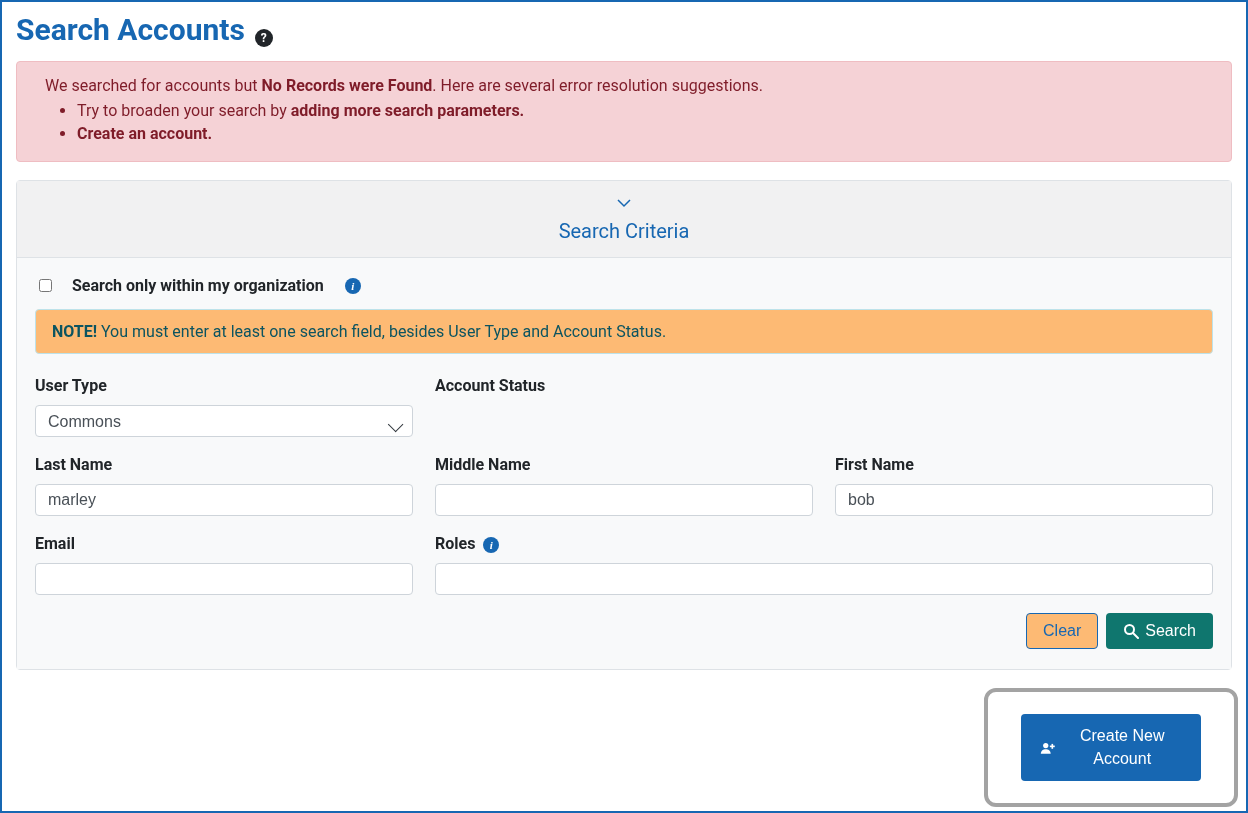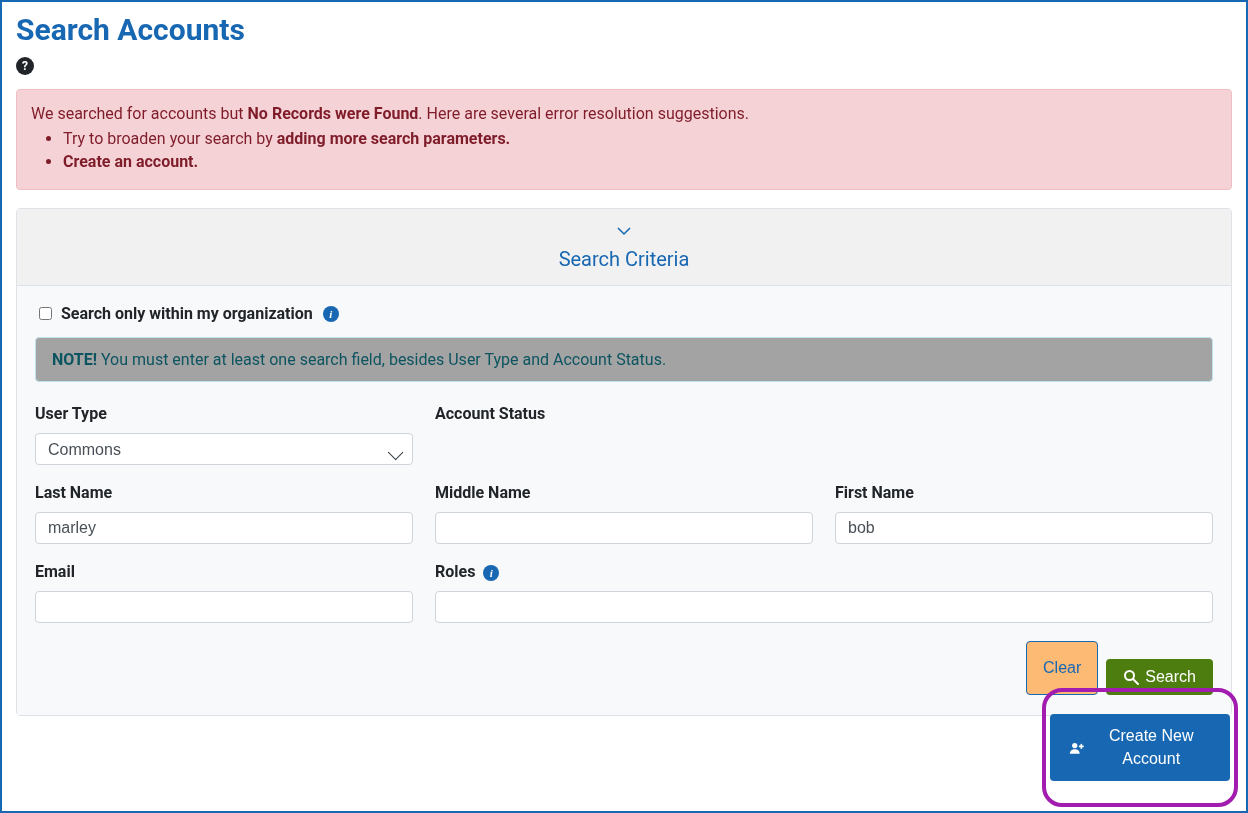--- a/index.html
+++ b/index.html
@@ -17,23 +17,22 @@
     height: 813px;
     padding: 8px 14px;
     position: relative;
   }
   h1.page-title {
     color: #1767b2;
     font-size: 30px;
     font-weight: 700;
     margin: 2px 0 14px 0;
     display: flex;
-    align-items: flex-start;
+    align-items: flex-end;
     gap: 10px;
-    flex-direction: column;
   }
   .help-circle {
     display: inline-flex;
     width: 18px; height: 18px;
     border-radius: 50%;
     background: #212529;
     color: #fff;
     font-size: 12px;
     font-weight: 700;
     align-items: center;
@@ -53,21 +52,21 @@
     justify-content: center;
     font-family: Georgia, serif;
     vertical-align: middle;
     margin-left: 4px;
   }
   .alert-danger {
     background: #f5d2d6;
     border: 1px solid #efbdc2;
     border-radius: 4px;
     color: #7f1c29;
-    padding: 14px 14px;
+    padding: 14px 28px;
     margin-bottom: 18px;
   }
   .alert-danger ul {
     margin: 6px 0 0 0;
     padding-left: 32px;
   }
   .alert-danger li {
     margin-bottom: 4px;
   }
   .alert-danger a.strong-link {
@@ -92,26 +91,26 @@
     cursor: pointer;
     flex-direction: column;
   }
   .panel-body {
     background: #f8f9fa;
     padding: 18px 18px 20px 18px;
   }
   .checkbox-row {
     display: flex;
     align-items: center;
-    gap: 6px;
+    gap: 17px;
     margin-bottom: 14px;
     font-weight: 700;
   }
   .note-box {
-    background: #a3a3a3;
+    background: #fdba74;
     border: 1px solid #bde2e9;
     border-radius: 4px;
     padding: 12px 16px;
     margin-bottom: 22px;
     color: #0c5460;
     font-size: 16px;
   }
   .note-box strong { color: #0c5460; }
   .form-grid {
     display: grid;
@@ -168,45 +167,44 @@
     font-size: 16px;
     cursor: pointer;
     border: 1px solid transparent;
   }
   .btn-outline {
     background: #fdba74;
     border: 1px solid #1767b2;
     color: #1767b2;
   }
   .btn-primary {
-    background: #4d7c0f;
+    background: #0f766e;
     color: #fff;
-    margin-top: 18px;
   }
   .btn-primary-lg {
     background: #1767b2;
     color: #fff;
     padding: 10px 18px;
     font-size: 16px;
     text-align: center;
     line-height: 1.4;
     max-width: 180px;
     display: flex;
     flex-direction: row;
     align-items: center;
     justify-content: center;
     gap: 6px;
   }
   .highlight-box {
     position: absolute;
     right: 8px;
     bottom: 4px;
-    border: 4px solid #a21caf;
-    border-radius: 20px;
-    padding: 22px 4px;
+    border: 4px solid #a3a3a3;
+    border-radius: 12px;
+    padding: 22px 33px;
   }
   .icon-svg { display:inline-block; vertical-align: middle; }
   .chev { display:inline-block; }
 </style>
 </head>
 <body>
 
 <div class="outer">
 
   <h1 class="page-title">

